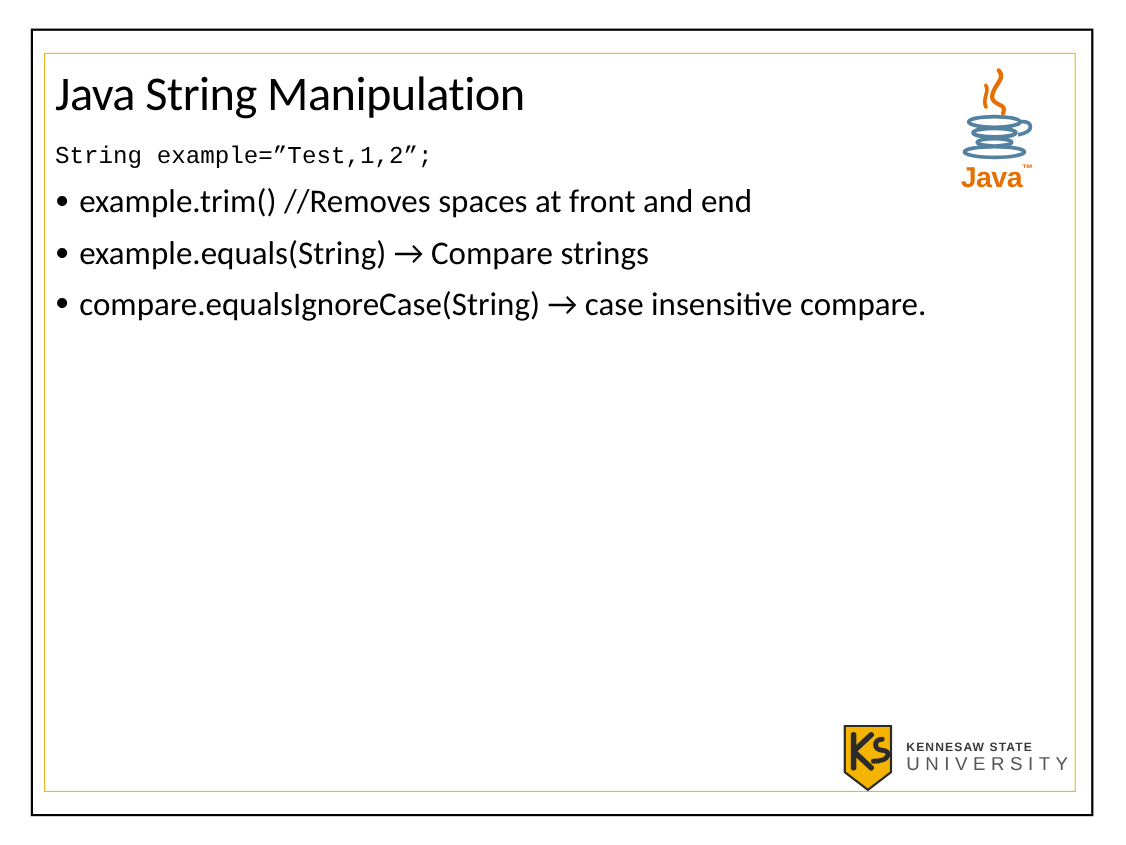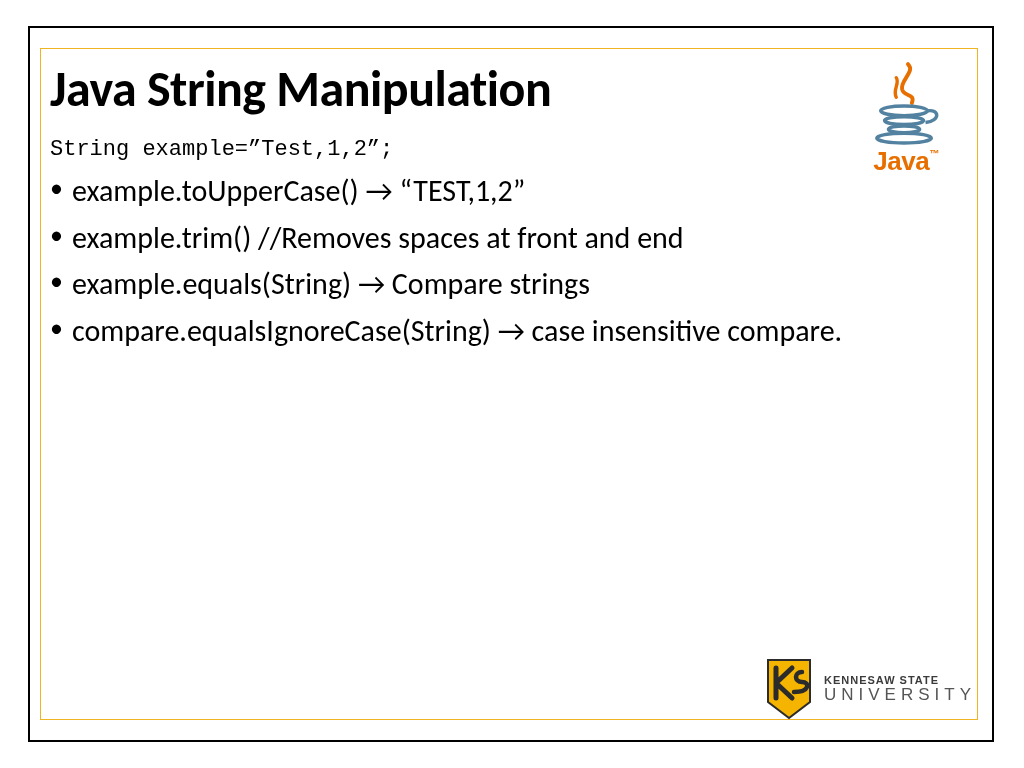--- a/index.html
+++ b/index.html
@@ -30,22 +30,22 @@
     box-sizing: border-box;
   }
   .content {
     position: absolute;
     left: 50px;
     top: 48px;
     width: 920px;
     color: #000;
   }
   .title {
-    font-size: 50px;
-    font-weight: 700;
+    font-size: 44px;
+    font-weight: 400;
     margin: 10px 0 18px 0;
     letter-spacing: -0.5px;
   }
   .code-line {
     font-family: "Courier New", Courier, monospace;
     font-size: 22px;
     margin-bottom: 6px;
   }
   ul.bullets {
     list-style: none;
@@ -122,21 +122,20 @@
 </head>
 <body>
 
 <div class="outer-border"></div>
 <div class="inner-border"></div>
 
 <div class="content">
   <div class="title">Java String Manipulation</div>
   <div class="code-line">String example=”Test,1,2”;</div>
   <ul class="bullets">
-    <li>example.toUpperCase()   → “TEST,1,2”</li>
     <li>example.trim()  //Removes spaces at front and end</li>
     <li>example.equals(String) → Compare strings</li>
     <li>compare.equalsIgnoreCase(String) → case insensitive compare.</li>
   </ul>
 </div>
 
 <div class="java-logo">
   <svg viewBox="0 0 80 90" width="78" height="88">
     <path d="M42 4 C50 12 34 20 36 30 C38 38 50 34 46 44" stroke="#e76f00" stroke-width="4" fill="none" stroke-linecap="round"></path>
     <path d="M30 18 C34 24 26 30 30 38" stroke="#e76f00" stroke-width="3.5" fill="none" stroke-linecap="round"></path>

